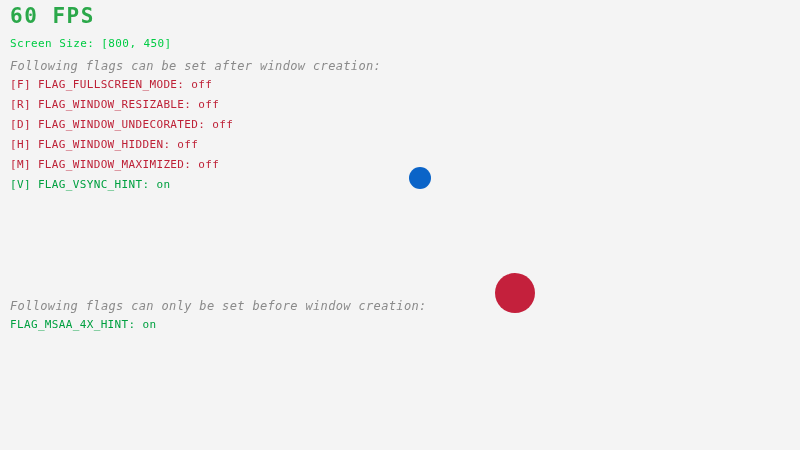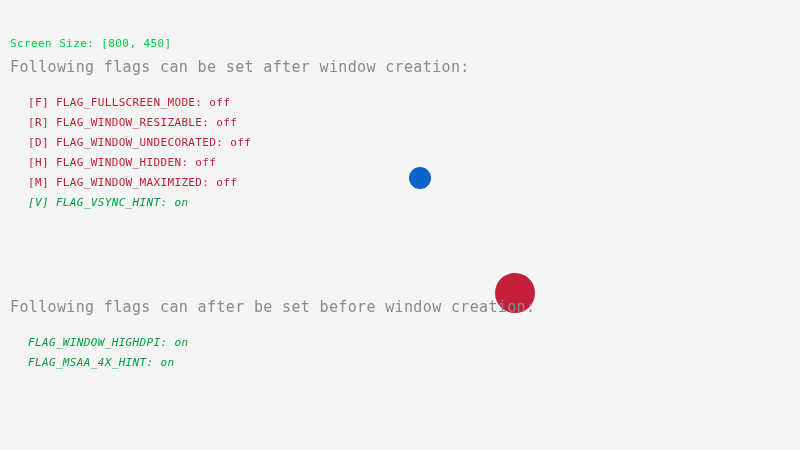--- a/index.html
+++ b/index.html
@@ -64,71 +64,72 @@
     font-size: 11px;
     letter-spacing: 0.4px;
     color: #00cc44;
     white-space: pre;
     line-height: 1;
   }
 
   .section-heading {
     position: absolute;
     left: 10px;
-    font-size: 15px;
+    font-size: 12px;
     letter-spacing: 0.35px;
     color: #8a8a8a;
     white-space: pre;
     line-height: 1;
+    font-style: italic;
   }
   #heading-after-creation { top: 60px; }
   #heading-before-creation { top: 300px; }
 
   .flag-list {
     position: absolute;
     left: 10px;
     list-style: none;
-    margin: 18px;
+    margin: 0;
     padding: 0;
   }
   #flags-after-creation { top: 79px; }
   #flags-before-creation { top: 319px; }
 
   .flag-line {
     height: 20px;
     font-size: 11px;
     letter-spacing: 0.35px;
     white-space: pre;
     line-height: 1;
   }
-  .flag-line.state-on  { color: #00a040; font-style: italic; }
+  .flag-line.state-on  { color: #00a040; }
   .flag-line.state-off { color: #be2137; }
 </style>
 </head>
 <body>
 
 <div id="app-window">
 
   <div class="ball" id="ball-blue"></div>
   <div class="ball" id="ball-red"></div>
 
+  <div id="fps-counter">60 FPS</div>
 
   <div id="screen-size">Screen Size: [800, 450]</div>
 
   <div class="section-heading" id="heading-after-creation">Following flags can be set after window creation:</div>
 
   <ul class="flag-list" id="flags-after-creation">
     <li class="flag-line state-off">[F] FLAG_FULLSCREEN_MODE: off</li>
     <li class="flag-line state-off">[R] FLAG_WINDOW_RESIZABLE: off</li>
     <li class="flag-line state-off">[D] FLAG_WINDOW_UNDECORATED: off</li>
     <li class="flag-line state-off">[H] FLAG_WINDOW_HIDDEN: off</li>
     <li class="flag-line state-off">[M] FLAG_WINDOW_MAXIMIZED: off</li>
     <li class="flag-line state-on">[V] FLAG_VSYNC_HINT: on</li>
   </ul>
 
-  <div class="section-heading" id="heading-before-creation">Following flags can after be set before window creation:</div>
+  <div class="section-heading" id="heading-before-creation">Following flags can only be set before window creation:</div>
 
   <ul class="flag-list" id="flags-before-creation">
-    <li class="flag-line state-on">FLAG_WINDOW_HIGHDPI: on</li>
     <li class="flag-line state-on">FLAG_MSAA_4X_HINT: on</li>
   </ul>
 
 </div>
 
 </body></html>

